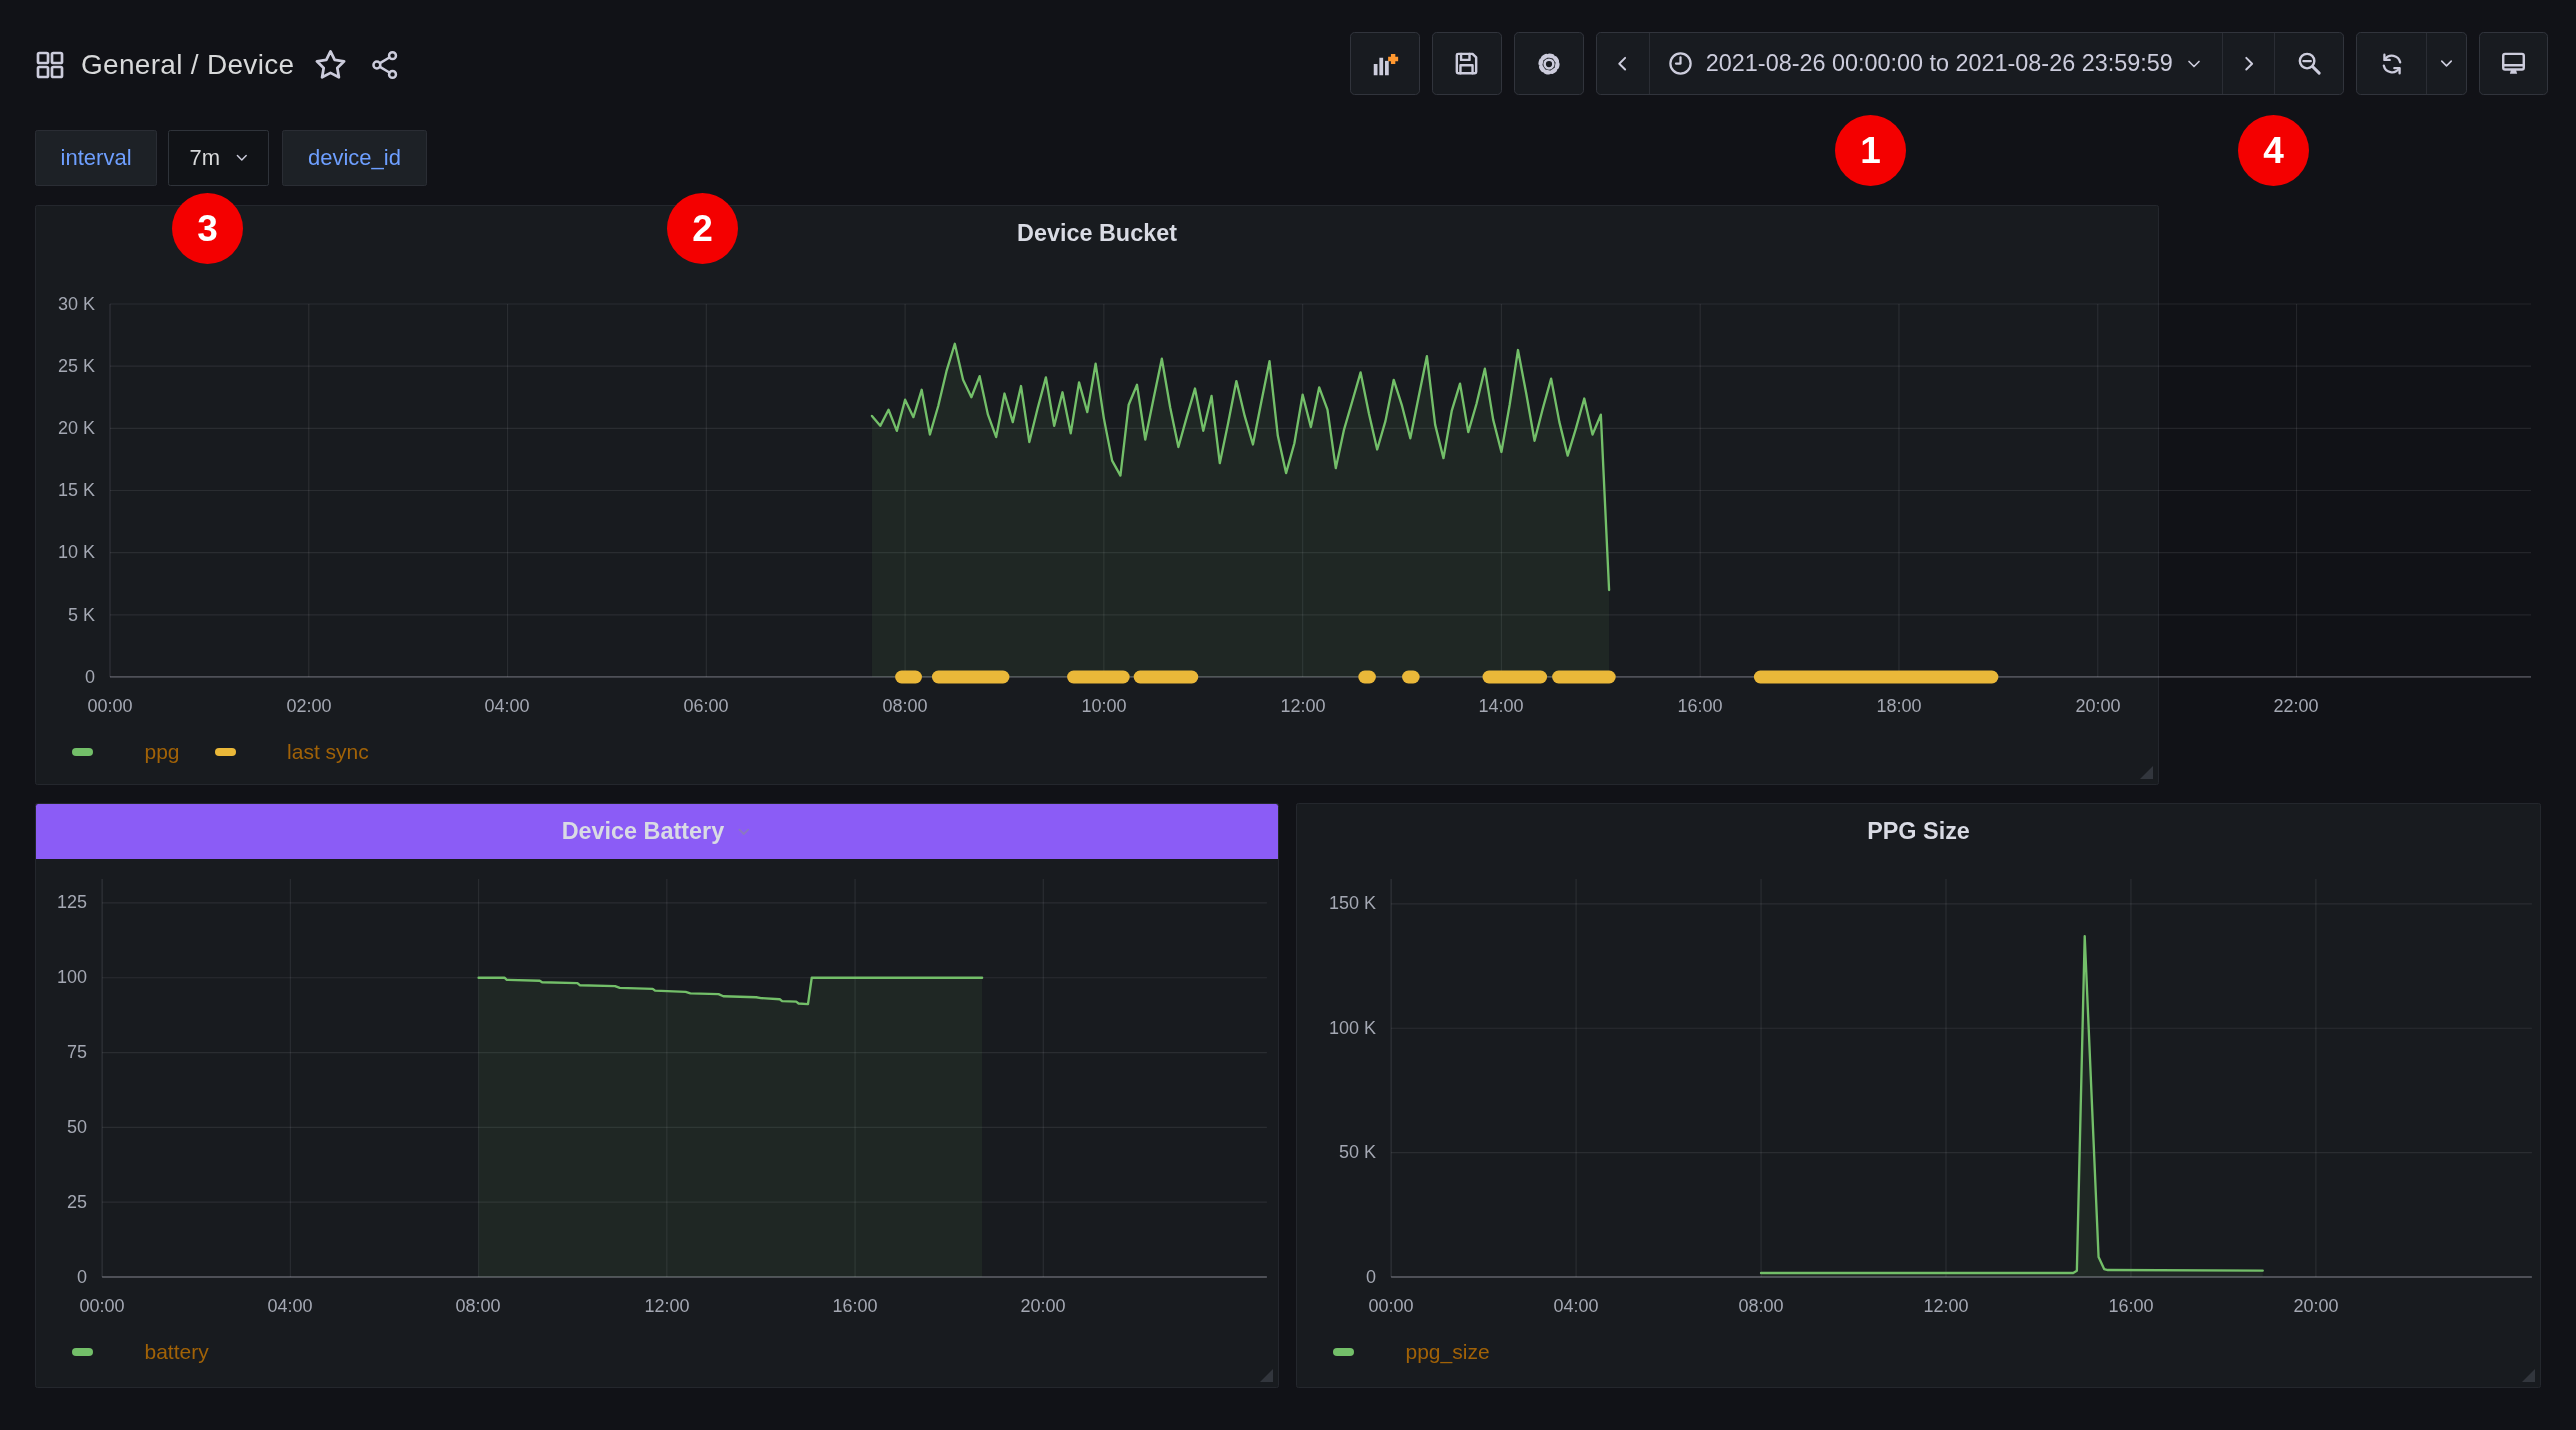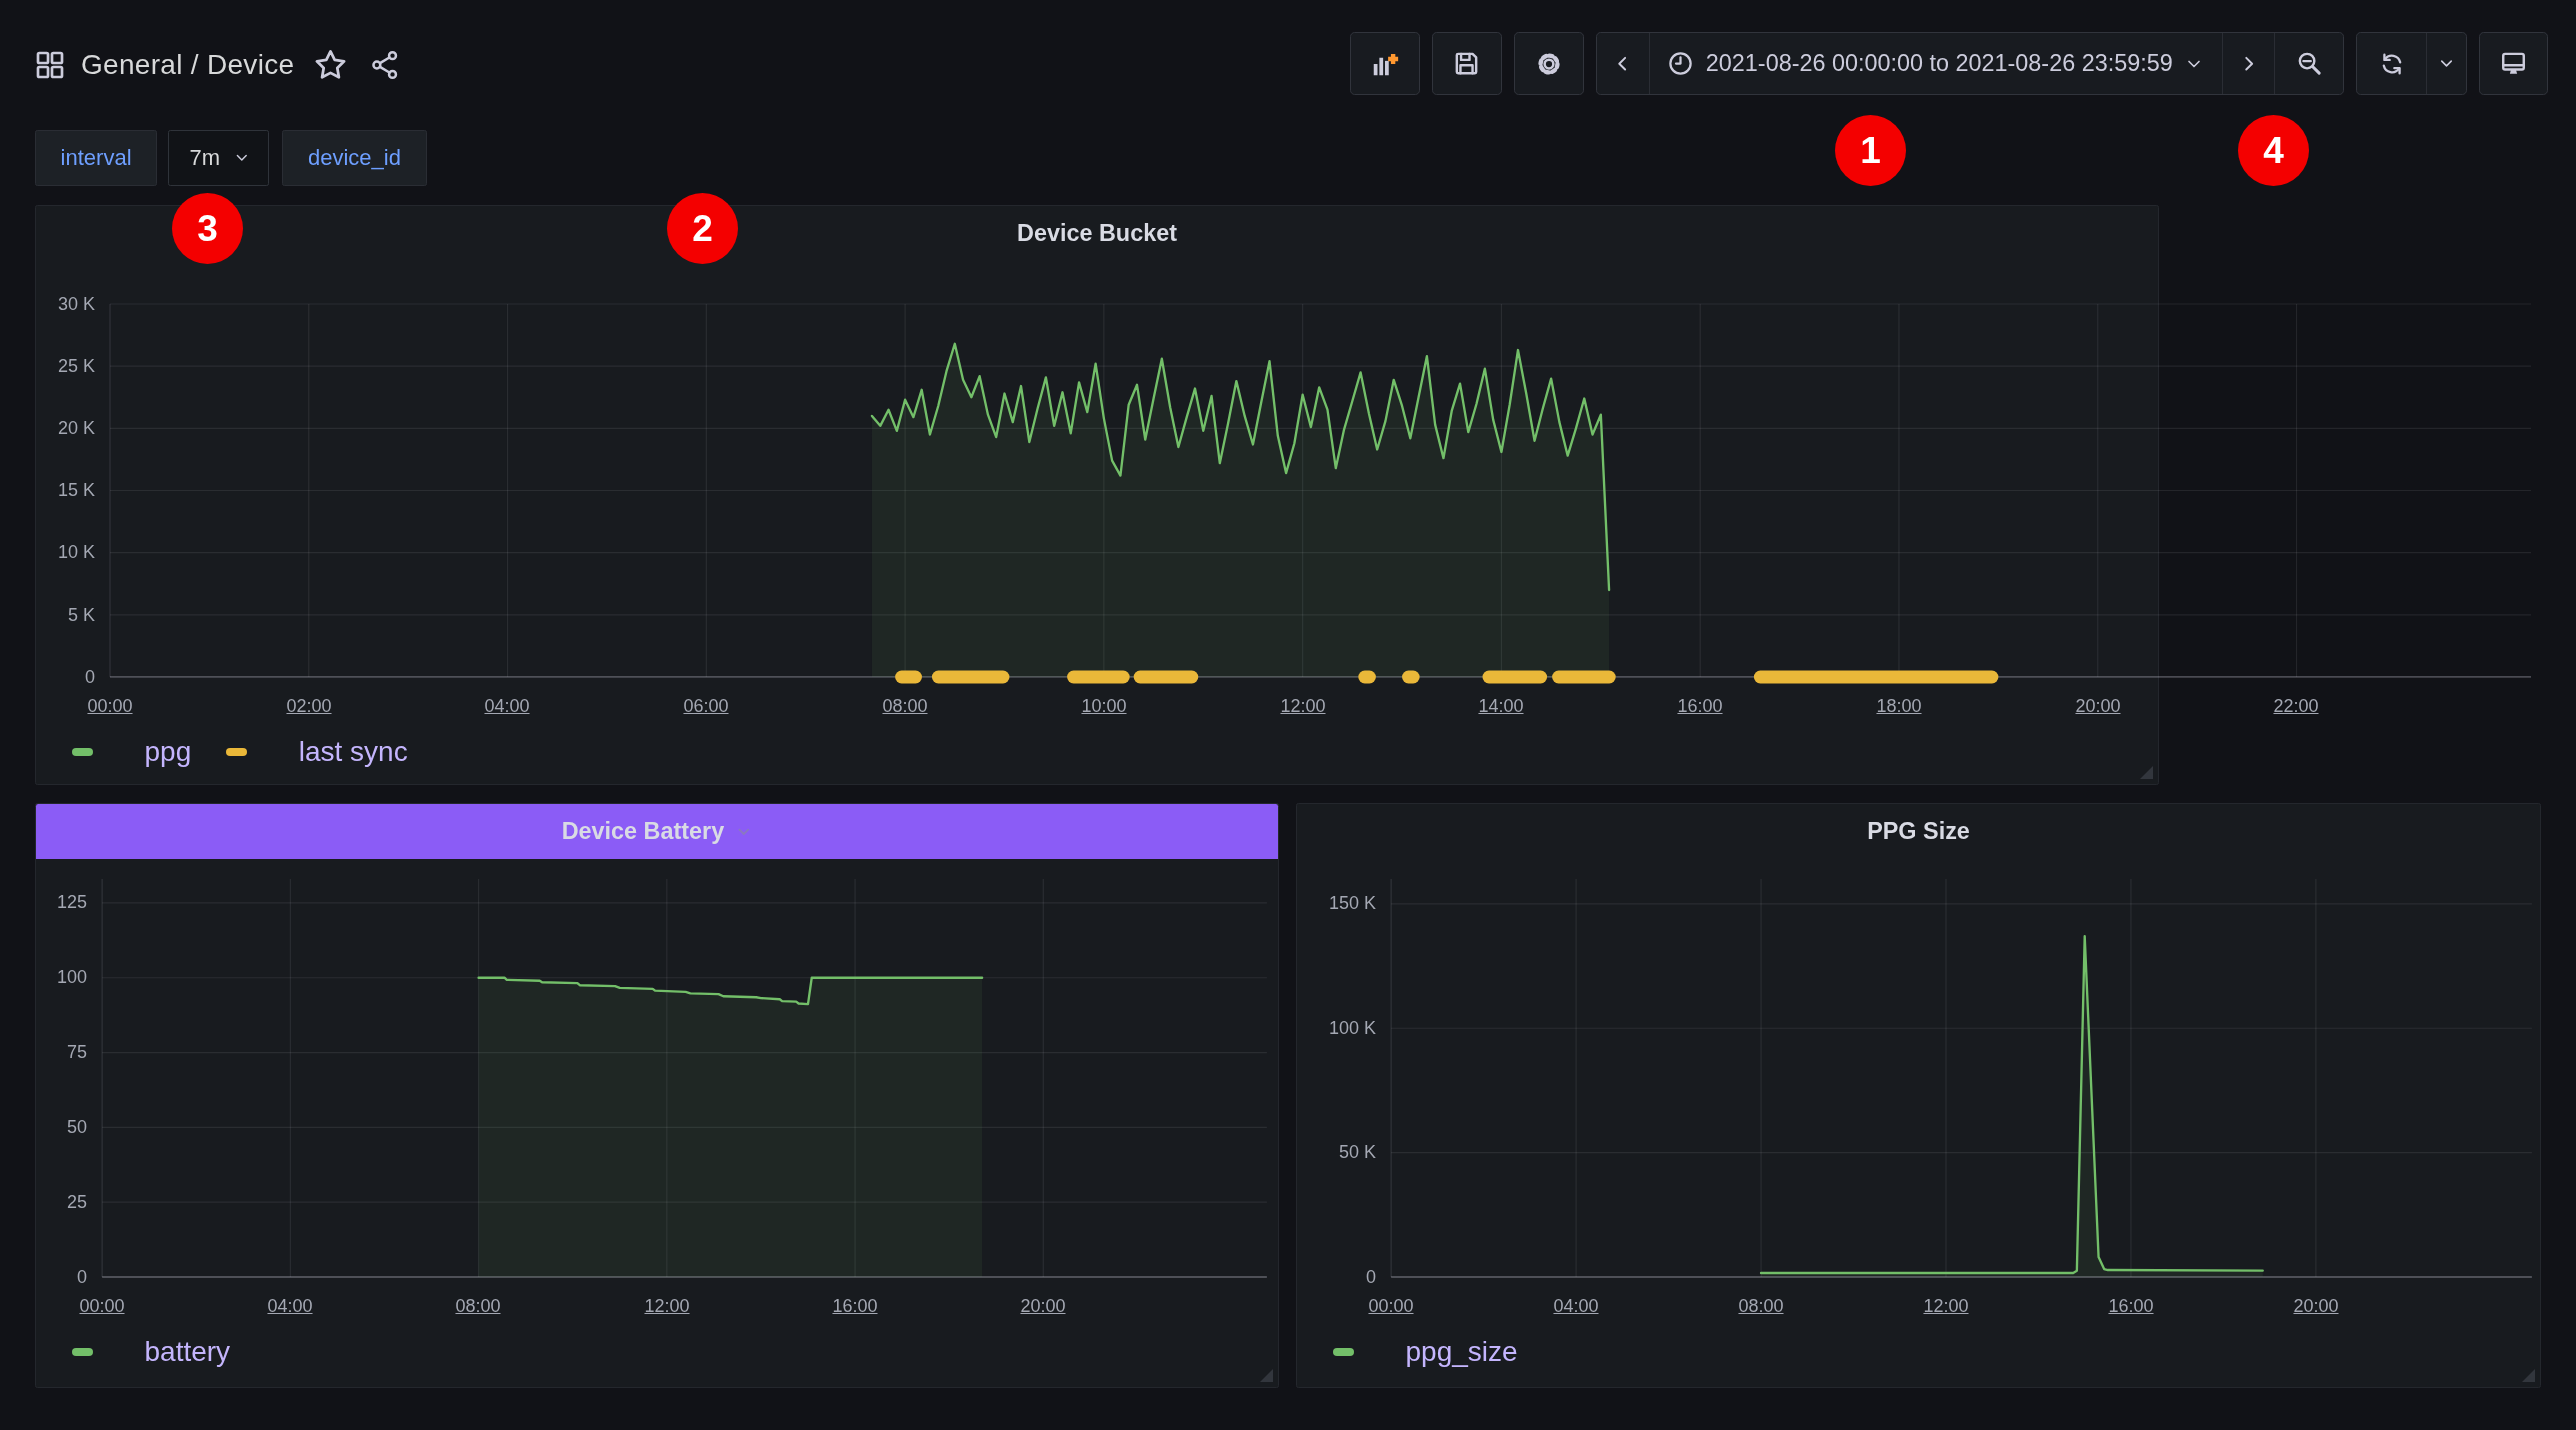--- a/index.html
+++ b/index.html
@@ -41,30 +41,30 @@
                 gap:10.5px;cursor:pointer;border-radius:2.3px 2.3px 0 0;}
   .panel-header.raised{background:#8b5cf6;}
   .panel-title{font-size:23.4px;font-weight:600;color:#d9dbe4;}
   .title-chev{opacity:.55;}
 
   .plot-svg{position:absolute;overflow:visible;}
   .gridline{stroke:rgba(204,204,220,0.10);stroke-width:2;}
   .axisline{stroke:rgba(204,204,220,0.30);stroke-width:3;}
   .axisline-v{stroke:rgba(204,204,220,0.14);stroke-width:2;}
   .series-line{fill:none;stroke-width:4;stroke-linejoin:round;stroke-linecap:round;}
-  .x-tick{position:absolute;width:94px;text-align:center;font-size:18px;color:#a4a8b3;text-decoration:underline;}
+  .x-tick{position:absolute;width:94px;text-align:center;font-size:18px;color:#a4a8b3;}
   .y-tick{position:absolute;width:100px;text-align:right;font-size:18px;color:#a4a8b3;height:21px;line-height:21px;}
 
   .legend{position:absolute;left:36px;display:flex;gap:35px;align-items:center;height:28px;}
   #panel-bucket .legend{top:532px;}
   #panel-battery .legend{top:534px;}
   #panel-ppg .legend{top:534px;}
   .legend-item{display:flex;align-items:center;gap:10.5px;cursor:pointer;}
   .swatch{width:21px;height:8.2px;border-radius:4.1px;display:inline-block;}
-  .legend-label{font-size:28px;color:#c4b5fd;padding-left:41px;}
+  .legend-label{font-size:21px;color:#a16207;padding-left:41px;}
 
   .grip{position:absolute;right:4.7px;bottom:4.7px;width:0;height:0;border-style:solid;
         border-width:0 0 13px 13px;border-color:transparent transparent #3a3d45 transparent;opacity:.8;}
 
   
   .badge{position:absolute;width:71px;height:71px;border-radius:50%;background:#f40000;color:#ffffff;
          font-size:37px;font-weight:bold;display:flex;align-items:center;justify-content:center;z-index:30;}
   .badge-1{left:1835px;top:115px;}
   .badge-2{left:667px;top:193px;}
   .badge-3{left:172px;top:193px;}

